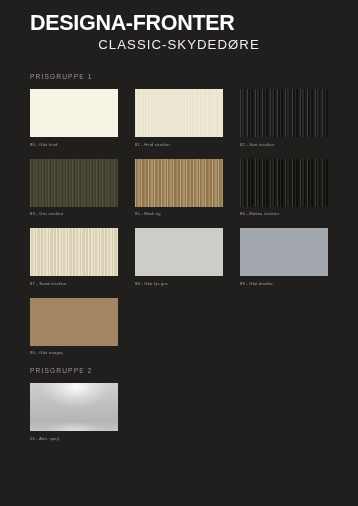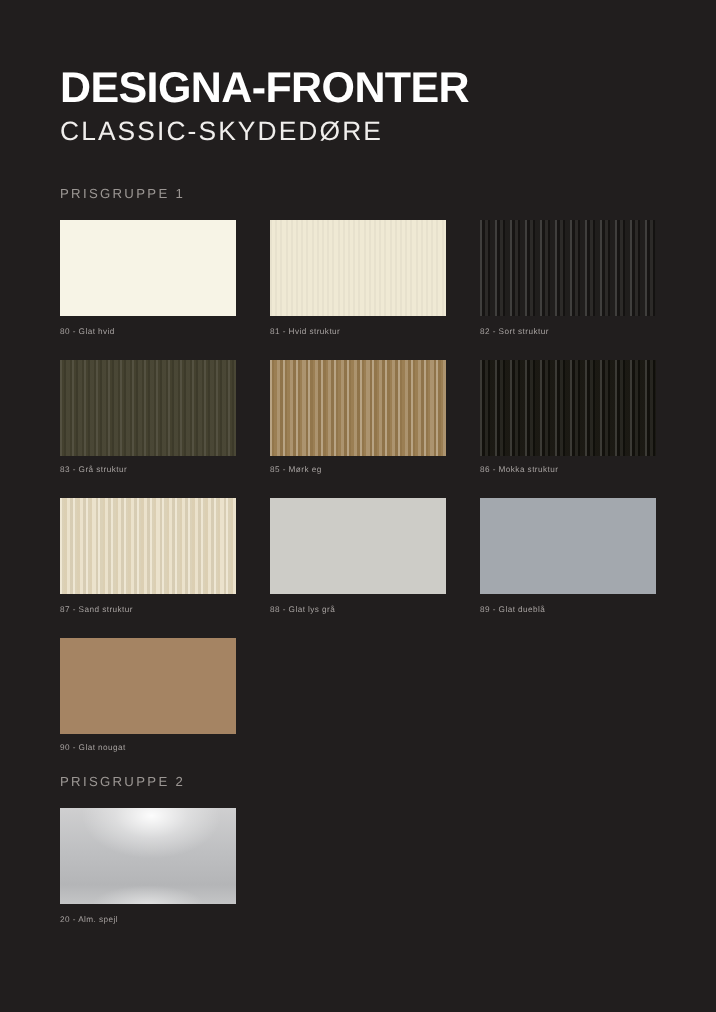--- a/index.html
+++ b/index.html
@@ -17,39 +17,40 @@
   .page {
     width: 358px;
     height: 506px;
     position: relative;
     box-sizing: border-box;
     padding: 0 30px;
   }
 
   
   .header {
-    padding-top: 33px;
+    padding-top: 12px;
   }
   .title {
     font-size: 21.5px;
     font-weight: bold;
     color: #ffffff;
     letter-spacing: -0.3px;
     line-height: 1.05;
     margin: 0;
     white-space: nowrap;
   }
   .subtitle {
     font-size: 13.2px;
     font-weight: normal;
     color: #f0eeec;
     letter-spacing: 1.05px;
     line-height: 1.1;
     margin: 3px 0 0 0;
     white-space: nowrap;
+    text-align: center;
   }
 
   
   .section-label {
     font-size: 6.6px;
     color: #9b9693;
     letter-spacing: 1.15px;
     margin: 0;
     padding: 0;
   }

